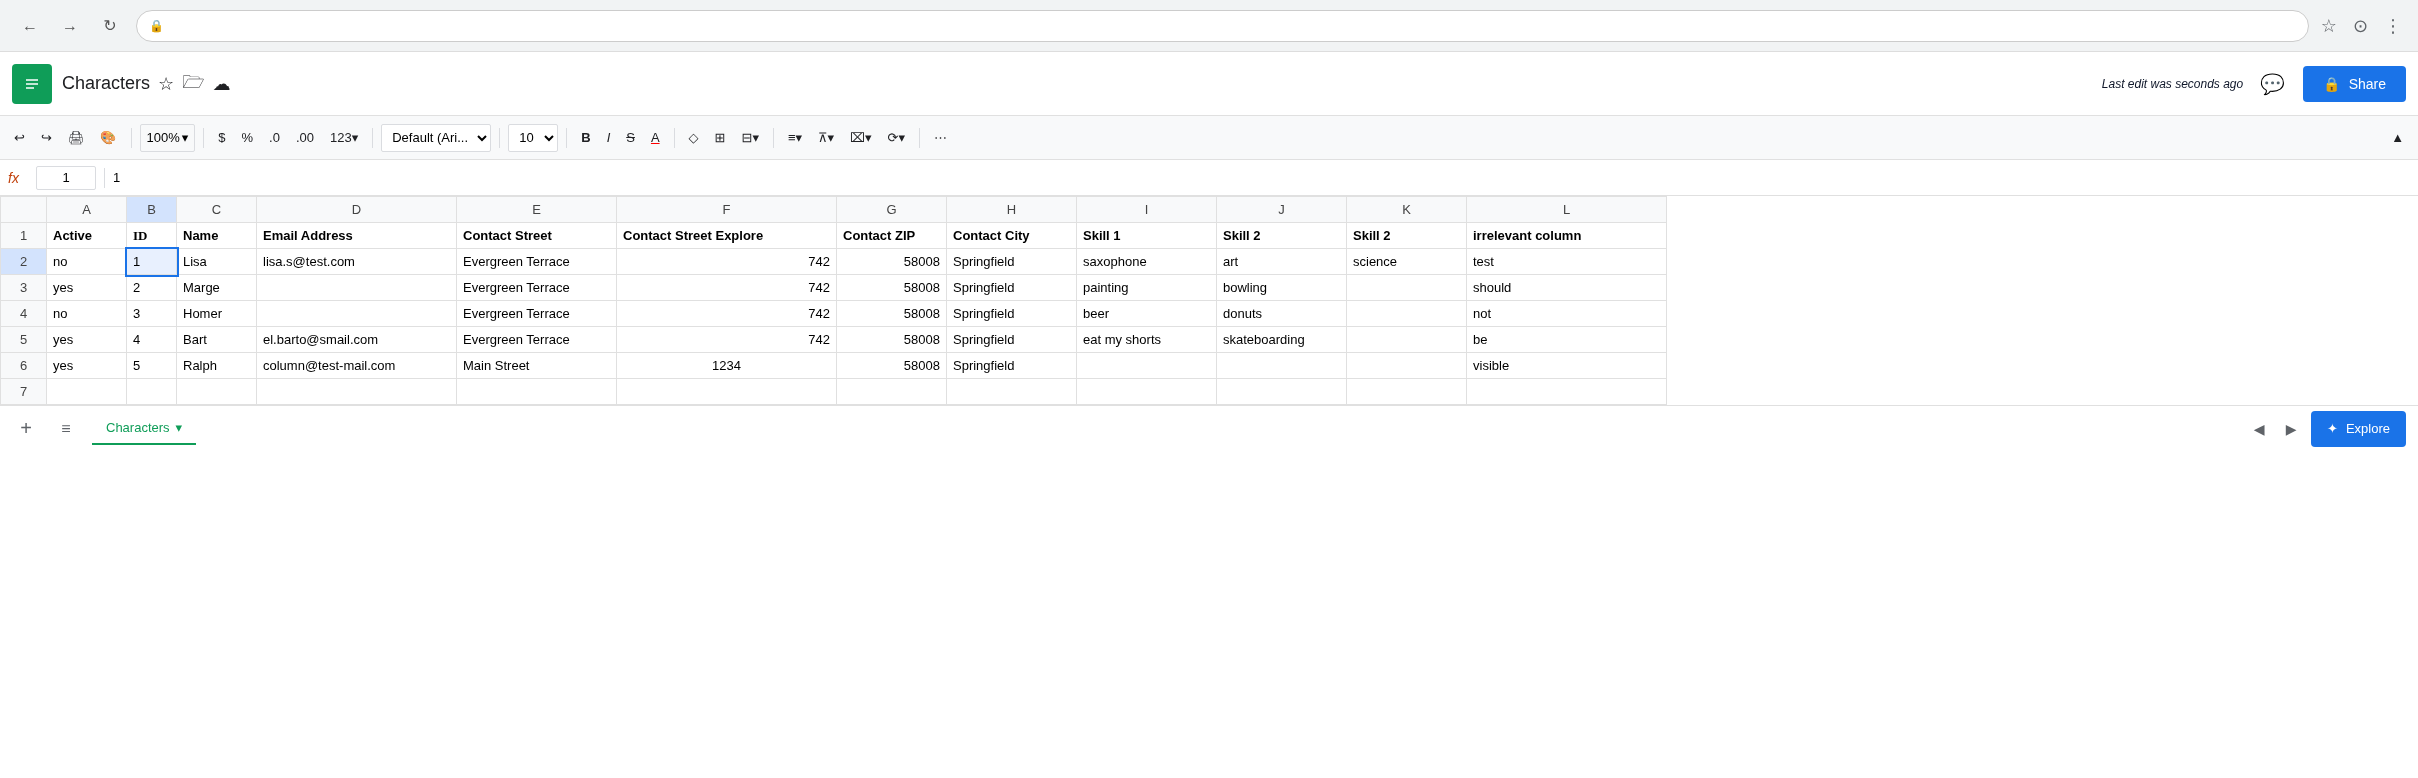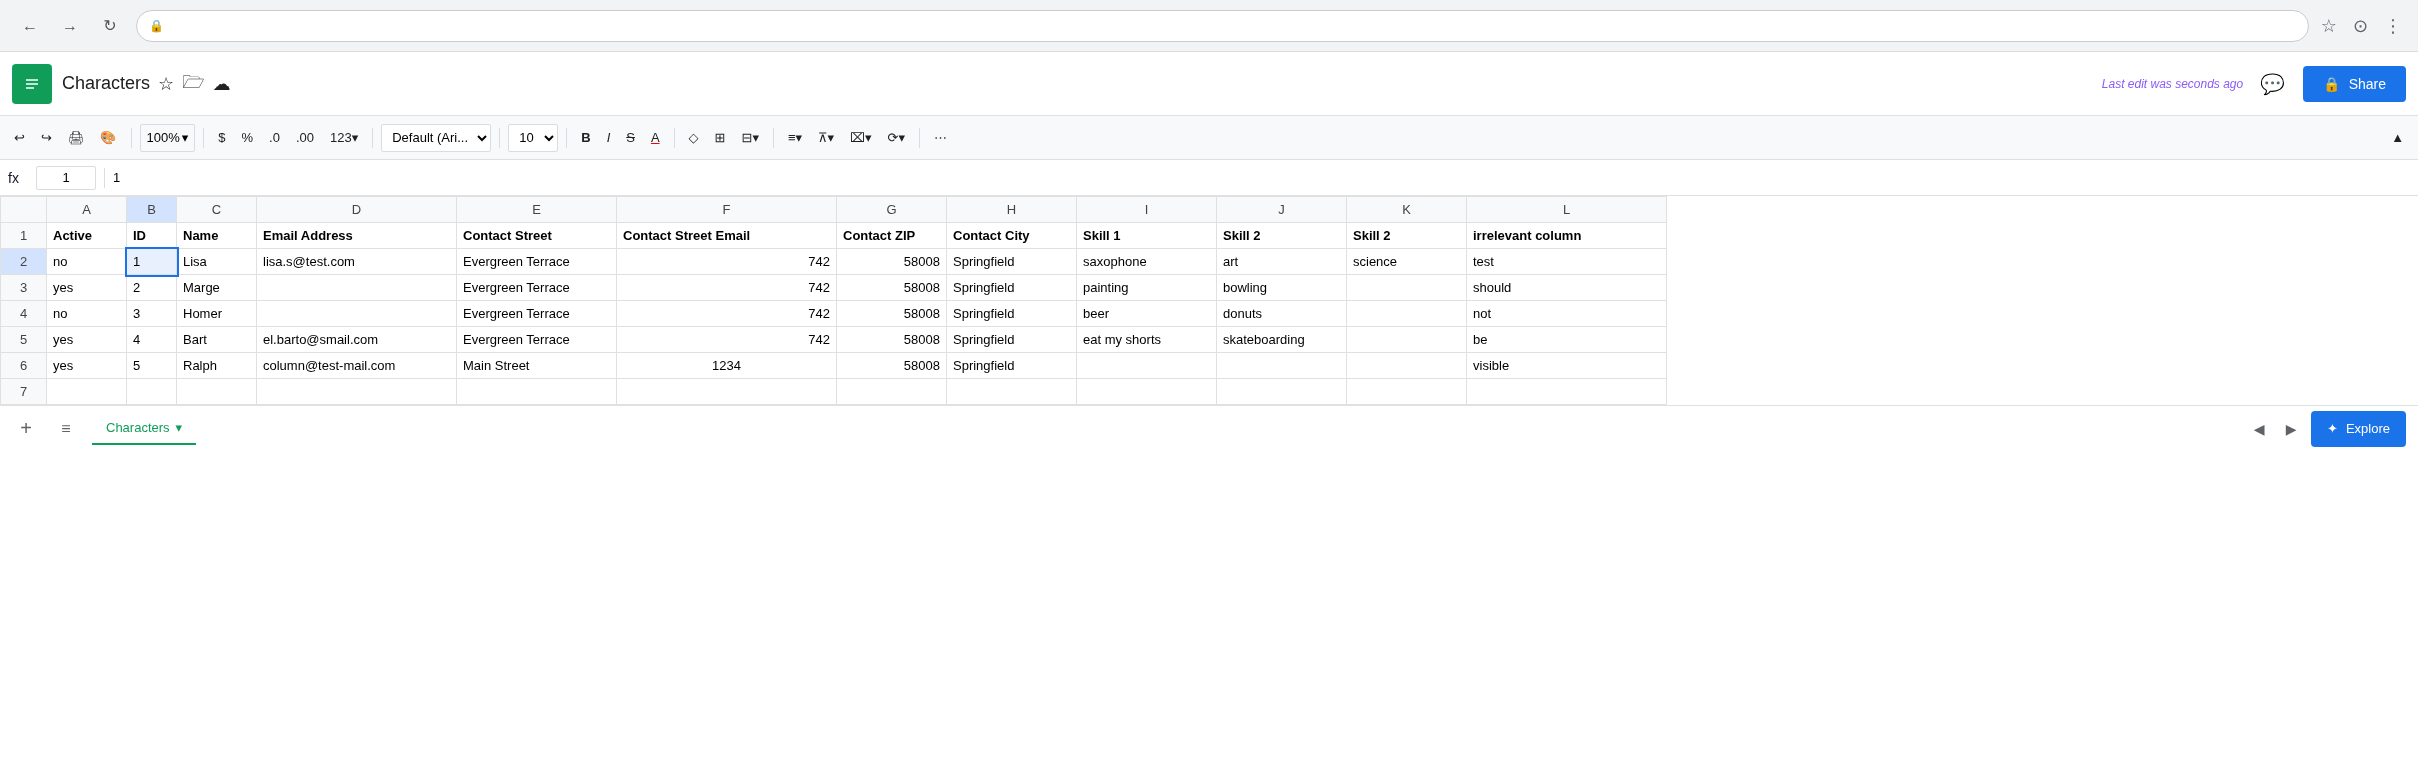--- a/index.html
+++ b/index.html
@@ -68,21 +68,21 @@
       color: #202124;
       cursor: pointer;
       border-radius: 4px;
     }
     .header-right {
       margin-left: auto;
       display: flex;
       align-items: center;
       gap: 12px;
     }
-    .last-edit { font-size: 12px; color: #8b5cf6; font-style: italic; }
+    .last-edit { font-size: 12px; color: #0f172a; font-style: italic; }
     .comment-btn {
       width: 36px; height: 36px;
       border-radius: 50%;
       border: none;
       background: transparent;
       display: flex; align-items: center; justify-content: center;
       cursor: pointer;
       font-size: 20px;
       color: #5f6368;
     }
@@ -366,21 +366,21 @@
   <button class="toolbar-btn">≡▾</button>
   <button class="toolbar-btn">⊼▾</button>
   <button class="toolbar-btn">⌧▾</button>
   <button class="toolbar-btn">⟳▾</button>
   <div class="toolbar-separator"></div>
   <button class="toolbar-btn">⋯</button>
   <button class="toolbar-btn" style="margin-left:auto">▲</button>
 </div>
 
 <div class="formula-bar">
-  <span style="color:#0f172a;font-size:14px;width:20px;">fx</span>
+  <span style="color:#c2410c;font-style:italic;font-size:14px;width:20px;">fx</span>
   <input class="cell-ref" value="1" style="border: 1px solid rgb(218, 220, 224); border-radius: 2px; padding: 0px 4px;">
   <div class="formula-divider"></div>
   <input class="formula-input" value="1" style="">
 </div>
 
 <div style="flex:1;overflow:hidden;display:flex;flex-direction:column;">
   <div style="overflow:auto;flex:1;">
     <table class="grid">
       <colgroup>
         <col style="width:46px">
@@ -411,25 +411,25 @@
           <th>I</th>
           <th>J</th>
           <th>K</th>
           <th>L</th>
         </tr>
       </thead>
       <tbody id="sheet-tbody">
       <tr>
             <td class="row-header">1</td>
             <td style="font-weight: 700;">Active</td>
-            <td style="font-weight: 700;">ID</td>
+            <td style="font-weight: 700; font-family: Liberation Serif, serif;">ID</td>
             <td style="font-weight: 700;">Name</td>
             <td style="font-weight: 700;">Email Address</td>
             <td style="font-weight: 700;">Contact Street</td>
-            <td style="font-weight: 700;">Contact Street Email</td>
+            <td style="font-weight: 700;">Contact Street Explore</td>
             <td style="font-weight: 700;">Contact ZIP</td>
             <td style="font-weight: 700;">Contact City</td>
             <td style="font-weight: 700;">Skill 1</td>
             <td style="font-weight: 700;">Skill 2</td>
             <td style="font-weight: 700;">Skill 2</td>
             <td style="font-weight: 700;">irrelevant column</td>
           </tr>
           <tr>
             <td class="row-header" style="background: rgb(211, 227, 253);">2</td>
             <td>no</td>

